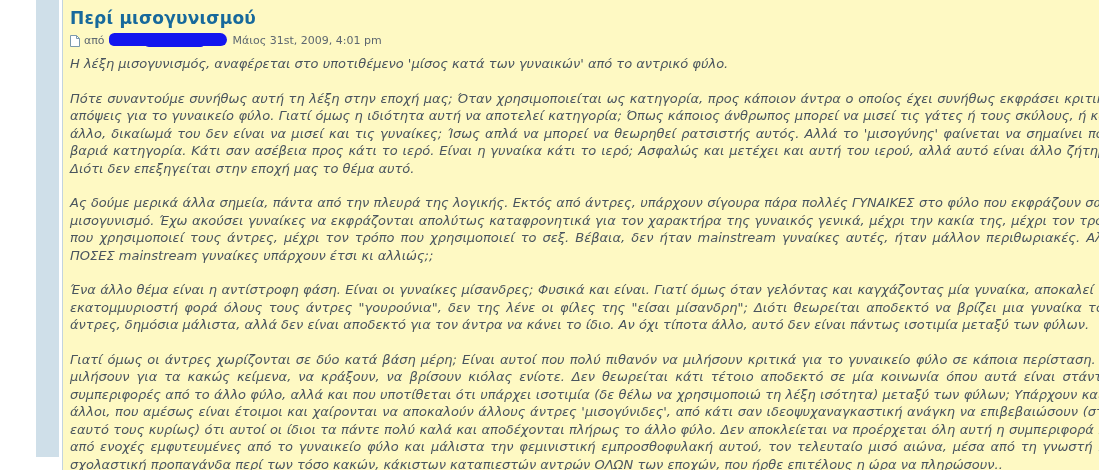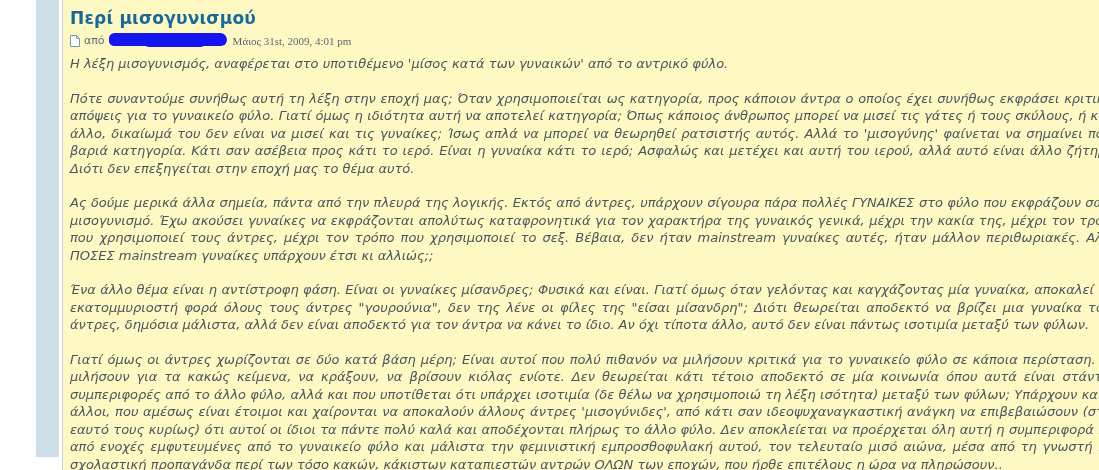--- a/index.html
+++ b/index.html
@@ -91,21 +91,21 @@
     border-radius: 8px 10px 9px 7px;
   }
   .redacted-username .blob-tail {
     position: absolute;
     left: 34px; top: 8px;
     width: 62px;
     height: 6px;
     background: #1316ef;
     border-radius: 0 0 6px 8px;
   }
-  .post-date { color: #5d6770; font-family: Liberation Serif, serif; }
+  .post-date { color: #5d6770; }
   .post-body {
     color: #4a555e;
     font-size: 13px;
     line-height: 17.5px;
     text-align: justify;
   }
   .post-body p {
     margin: 0 0 17px 0;
     font-style: italic;
   }

